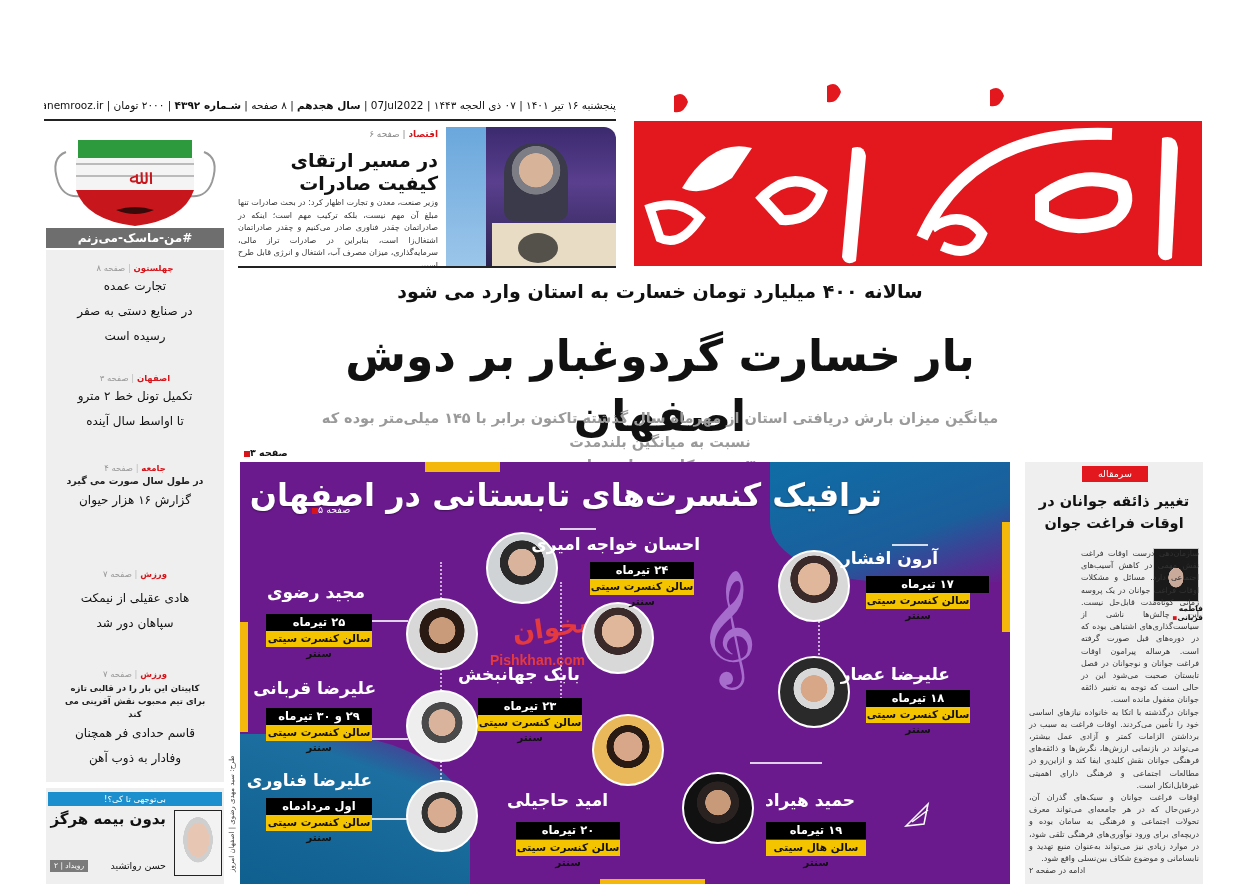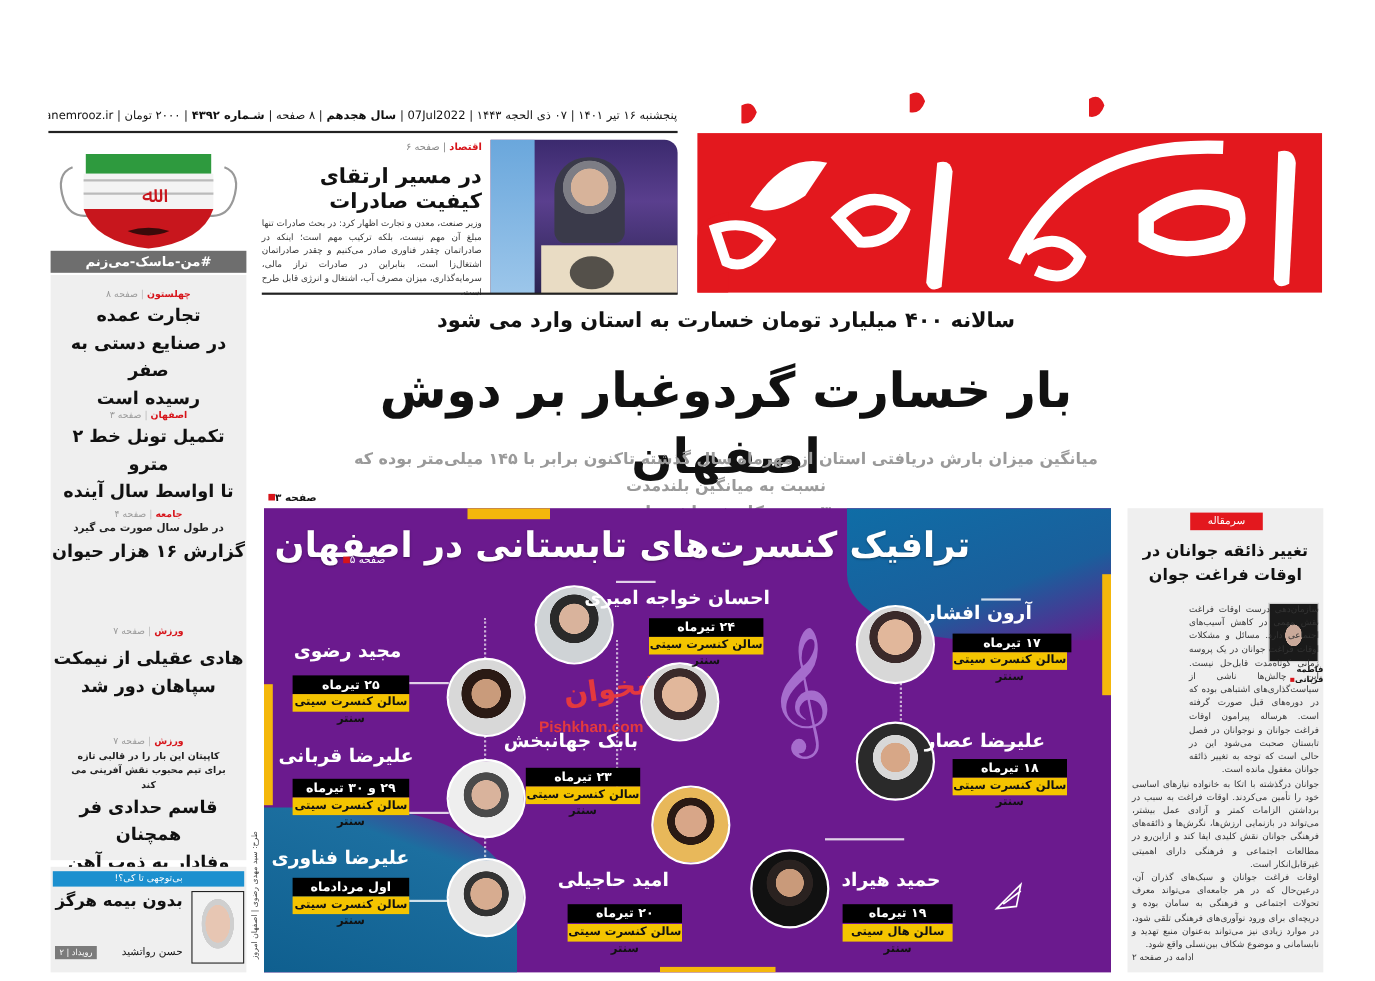--- a/index.html
+++ b/index.html
@@ -32,21 +32,21 @@
   .sidebar { left: 46px; top: 124px; width: 178px; height: 760px; }
   .mask { position:absolute; left:0; top:0; width:178px; height:104px; }
   .mask-tag { position:absolute; left:0; top:104px; width:178px; height:20px; background:#6e6e6e; color:#fff; font-size:12px; font-weight:bold; text-align:center; line-height:20px; }
   .side-box { position:absolute; left:0; top:126px; width:178px; height:532px; background:#efefef; }
   .side-item { position:absolute; left:0; width:178px; text-align:center; }
   .side-item .kicker { font-size:8.5px; line-height:12px; }
   .side-item .kicker .sec { color:#d7141a; font-weight:bold; }
   .side-item .kicker .sep { color:#bbb; }
   .side-item .kicker .pg { color:#999; }
   .side-item .pre { font-size:9.5px; font-weight:bold; line-height:14px; color:#222; }
-  .side-item .head { font-size:16px; font-weight:bold; line-height:25px; color:#111; }
+  .side-item .head { font-size:12px; font-weight:normal; line-height:25px; color:#111; }
 
   .opinion { position:absolute; left:0; top:664px; width:178px; height:96px; background:#efefef; }
   .opinion .band { position:absolute; left:2px; top:4px; width:174px; height:14px; background:#1c90cf; color:#fff; font-size:8.5px; text-align:center; line-height:14px; }
   .opinion .title { position:absolute; right:58px; top:22px; font-size:15px; font-weight:bold; }
   .opinion .portrait { position:absolute; right:2px; top:22px; width:48px; height:66px; border:1px solid #222; background: radial-gradient(ellipse at 50% 45%, #e7c6b3 0 34%, #cfcfcf 35% 45%, #f2f2f2 46%); }
   .opinion .author { position:absolute; right:58px; top:72px; font-size:9.5px; }
   .opinion .pagebox { position:absolute; left:4px; top:72px; height:12px; padding:0 4px; background:#7b7b7b; color:#fff; font-size:7.5px; line-height:12px; }
 
   
   .kicker-main { left: 300px; top: 280px; width: 720px; text-align:center; font-size: 19px; font-weight: bold; }
@@ -238,21 +238,21 @@
   <div class="conn" style="left:510px;top:300px;width:72px;"></div>
 
   <div class="watermark">
     <div class="fa">پیشخوان</div>
     <div class="en">Pishkhan.com</div>
   </div>
 
   <div class="artist" style="left:0;top:0;">
     <div class="avatar" style="left:538px;top:88px;"></div>
     <div class="name" style="left:608px;top:86px;width:90px;">آرون افشار</div>
-    <div class="date" style="left:626px;top:114px;width:108px;">۱۷ تیرماه</div>
+    <div class="date" style="left:626px;top:114px;width:123px;">۱۷ تیرماه</div>
     <div class="venue" style="left:626px;top:131px;width:104px;">سالن کنسرت سیتی سنتر</div>
   </div>
 
   <div class="artist" style="left:0;top:0;">
     <div class="avatar" style="left:538px;top:194px;background:radial-gradient(circle at 50% 45%, #d7a787 0 26%, #d8d8d8 27% 40%, #2a2a2a 41%);"></div>
     <div class="name" style="left:610px;top:202px;width:100px;">علیرضا عصار</div>
     <div class="date" style="left:626px;top:228px;width:104px;">۱۸ تیرماه</div>
     <div class="venue" style="left:626px;top:245px;width:104px;">سالن کنسرت سیتی سنتر</div>
   </div>
 

